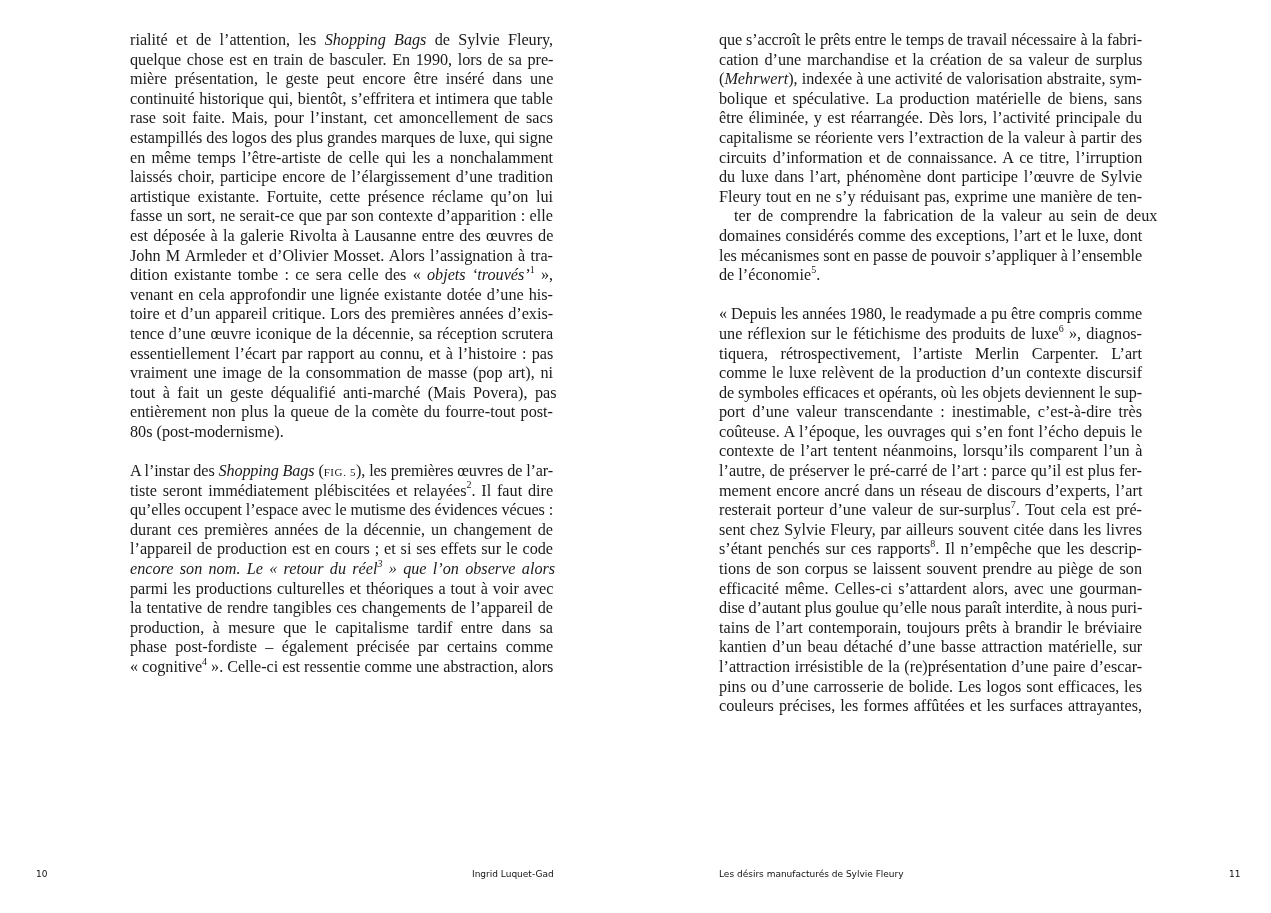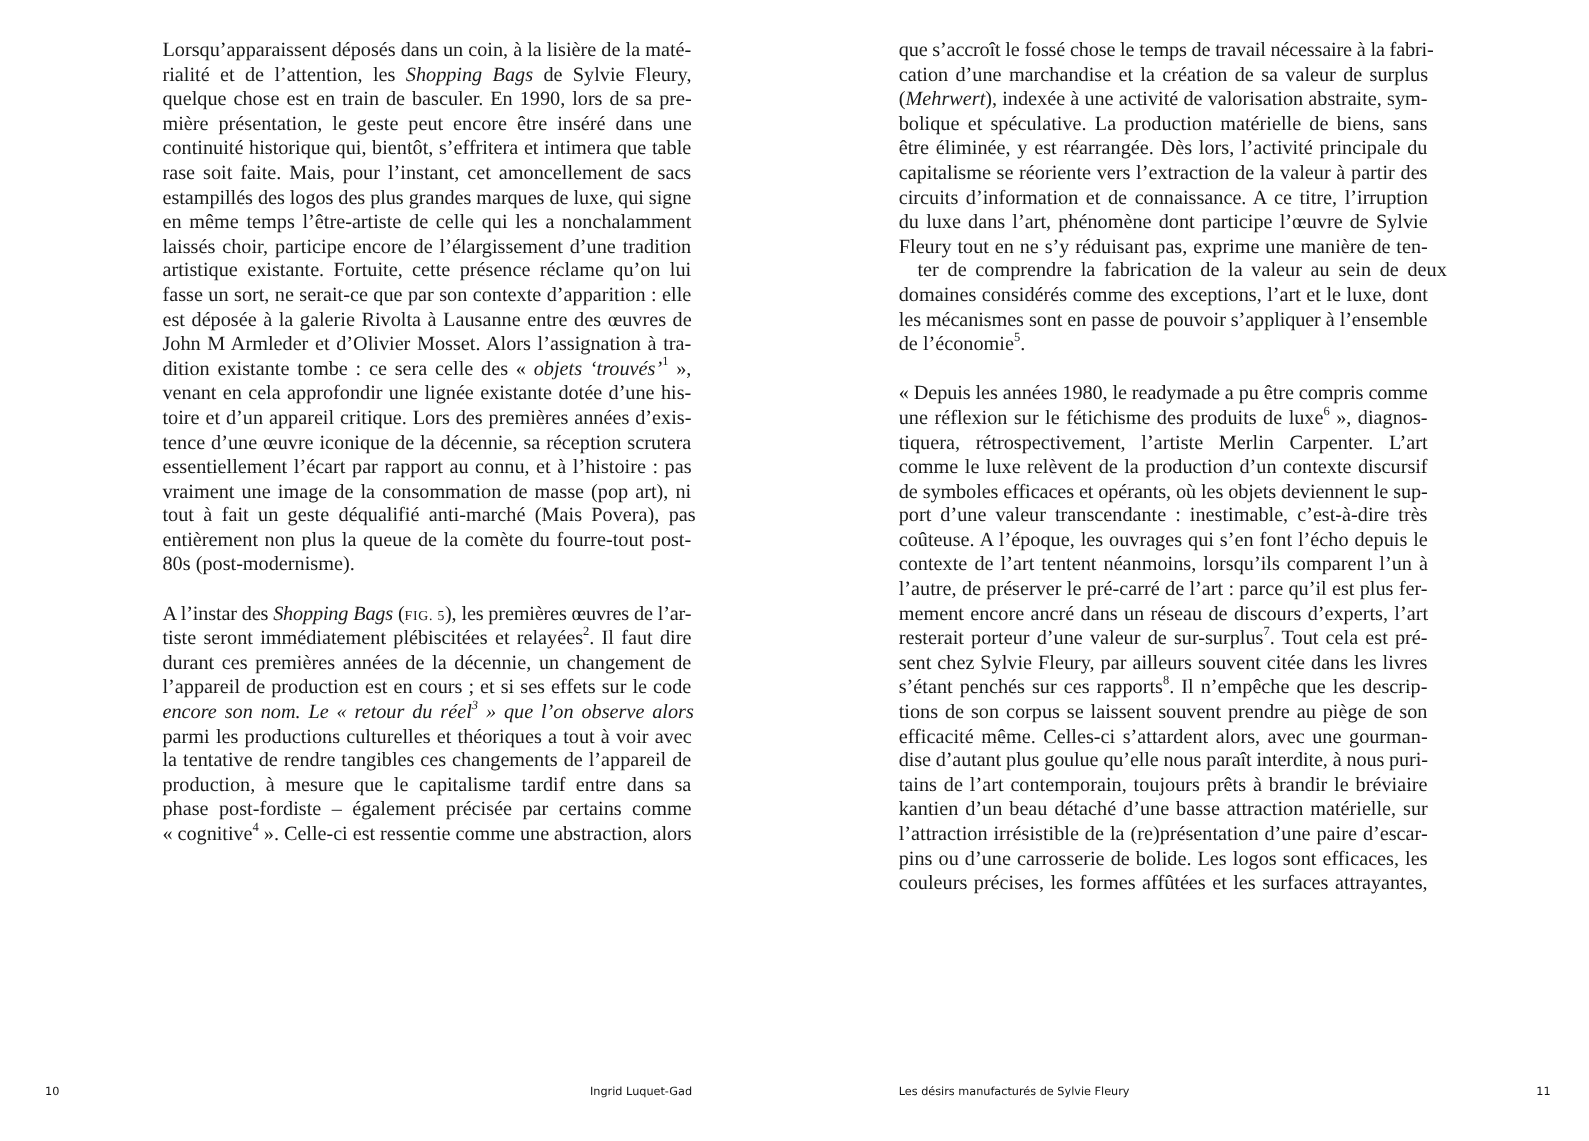--- a/index.html
+++ b/index.html
@@ -38,21 +38,20 @@
   .author { left: 472px; }
   .title { left: 84px; }
   .folio-right { left: 594px; }
 </style>
 </head>
 <body>
 
 <div class="page page-left">
   <div class="column">
       <div class="para">
-        <span class="line" style="display: block;">Lorsqu’apparaissent déposés dans un coin, à la lisière de la maté-</span>
         <span class="line" style="display: block; word-spacing: 4.22222px;">rialité et de l’attention, les <em>Shopping Bags</em> de Sylvie Fleury,</span>
         <span class="line" style="display: block; word-spacing: 1.5px;">quelque chose est en train de basculer. En 1990, lors de sa pre-</span>
         <span class="line" style="display: block; word-spacing: 3.88889px;">mière présentation, le geste peut encore être inséré dans une</span>
         <span class="line" style="display: block; word-spacing: 0.375px;">continuité historique qui, bientôt, s’effritera et intimera que table</span>
         <span class="line" style="display: block; word-spacing: 2.33333px;">rase soit faite. Mais, pour l’instant, cet amoncellement de sacs</span>
         <span class="line" style="display: block; letter-spacing: -0.0461538px;">estampillés des logos des plus grandes marques de luxe, qui signe</span>
         <span class="line" style="display: block; word-spacing: 2.11111px;">en même temps l’être-artiste de celle qui les a nonchalamment</span>
         <span class="line" style="display: block; word-spacing: 1.42857px;">laissés choir, participe encore de l’élargissement d’une tradition</span>
         <span class="line" style="display: block; word-spacing: 3.42857px;">artistique existante. Fortuite, cette présence réclame qu’on lui</span>
         <span class="line" style="display: block; word-spacing: 0.272727px;">fasse un sort, ne serait-ce que par son contexte d’apparition : elle</span>
@@ -64,38 +63,39 @@
         <span class="line" style="display: block; word-spacing: 0.666667px;">tence d’une œuvre iconique de la décennie, sa réception scrutera</span>
         <span class="line" style="display: block; word-spacing: 1.2px;">essentiellement l’écart par rapport au connu, et à l’histoire : pas</span>
         <span class="line" style="display: block; word-spacing: 1.6px;">vraiment une image de la consommation de masse (pop art), ni</span>
         <span class="line" style="display: block; word-spacing: 3.44444px;">tout à fait un geste déqualifié anti-marché (Mais Povera), pas</span>
         <span class="line" style="display: block; word-spacing: 1.2px;">entièrement non plus la queue de la comète du fourre-tout post-</span>
         <span class="line last">80s (post-modernisme).</span>
       </div>
       <div class="para">
         <span class="line" style="display: block; letter-spacing: -0.132353px;">A l’instar des <em>Shopping Bags</em> (<span class="sc">fig. 5</span>), les premières œuvres de l’ar-</span>
         <span class="line" style="display: block; word-spacing: 1.75px;">tiste seront immédiatement plébiscitées et relayées<sup>2</sup>. Il faut dire</span>
+        <span class="line" style="display: block; letter-spacing: -0.107692px;">qu’elles occupent l’espace avec le mutisme des évidences vécues :</span>
         <span class="line" style="display: block; word-spacing: 2px;">durant ces premières années de la décennie, un changement de</span>
         <span class="line" style="display: block; word-spacing: 0.769231px;">l’appareil de production est en cours ; et si ses effets sur le code</span>
         <span class="line" style="display: block; word-spacing: 2.25px; font-style: italic;">encore son nom. Le « retour du réel<sup>3</sup> » que l’on observe alors</span>
         <span class="line" style="display: block; word-spacing: 0.9px;">parmi les productions culturelles et théoriques a tout à voir avec</span>
         <span class="line" style="display: block; word-spacing: 0.666667px;">la tentative de rendre tangibles ces changements de l’appareil de</span>
         <span class="line" style="display: block; word-spacing: 4.33333px;">production, à mesure que le capitalisme tardif entre dans sa</span>
         <span class="line" style="display: block; word-spacing: 4.28571px;">phase post-fordiste – également précisée par certains comme</span>
         <span class="line" style="display: block; letter-spacing: -0.0298507px;">« cognitive<sup>4</sup> ». Celle-ci est ressentie comme une abstraction, alors</span>
       </div>
     </div>
   <div class="footer folio-left">10</div>
   <div class="footer author">Ingrid Luquet-Gad</div>
 </div>
 
 <div class="page page-right">
   <div class="column">
       <div class="para">
-        <span class="line" style="display: block; letter-spacing: -0.140845px;">que s’accroît le fossé chose le temps de travail nécessaire à la fabri-</span>
+        <span class="line" style="display: block; letter-spacing: -0.140845px;">que s’accroît le prêts entre le temps de travail nécessaire à la fabri-</span>
         <span class="line" style="display: block; word-spacing: 1.8px;">cation d’une marchandise et la création de sa valeur de surplus</span>
         <span class="line" style="display: block;">(<em>Mehrwert</em>), indexée à une activité de valorisation abstraite, sym-</span>
         <span class="line" style="display: block; word-spacing: 2.5px;">bolique et spéculative. La production matérielle de biens, sans</span>
         <span class="line" style="display: block; word-spacing: 1.33333px;">être éliminée, y est réarrangée. Dès lors, l’activité principale du</span>
         <span class="line" style="display: block; word-spacing: 0.5px;">capitalisme se réoriente vers l’extraction de la valeur à partir des</span>
         <span class="line" style="display: block; word-spacing: 2px;">circuits d’information et de connaissance. A ce titre, l’irruption</span>
         <span class="line" style="display: block; word-spacing: 1.66667px;">du luxe dans l’art, phénomène dont participe l’œuvre de Sylvie</span>
         <span class="line" style="display: block; word-spacing: 0.636364px;">Fleury tout en ne s’y réduisant pas, exprime une manière de ten-</span>
         <span class="line" style="display: block; word-spacing: 2.90909px; margin-left: 15px;">ter de comprendre la fabrication de la valeur au sein de deux</span>
         <span class="line" style="display: block; word-spacing: 0.333333px;">domaines considérés comme des exceptions, l’art et le luxe, dont</span>

